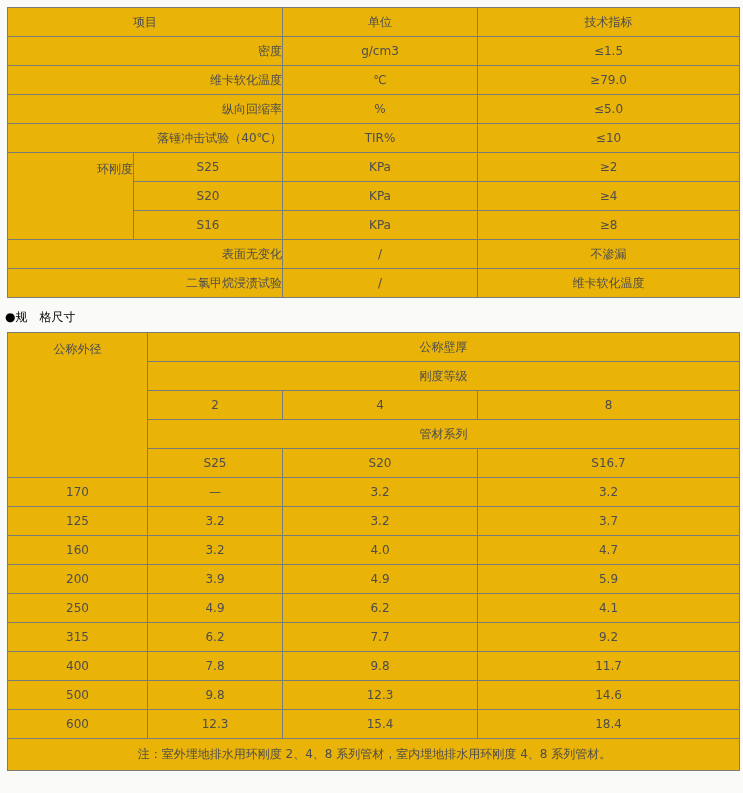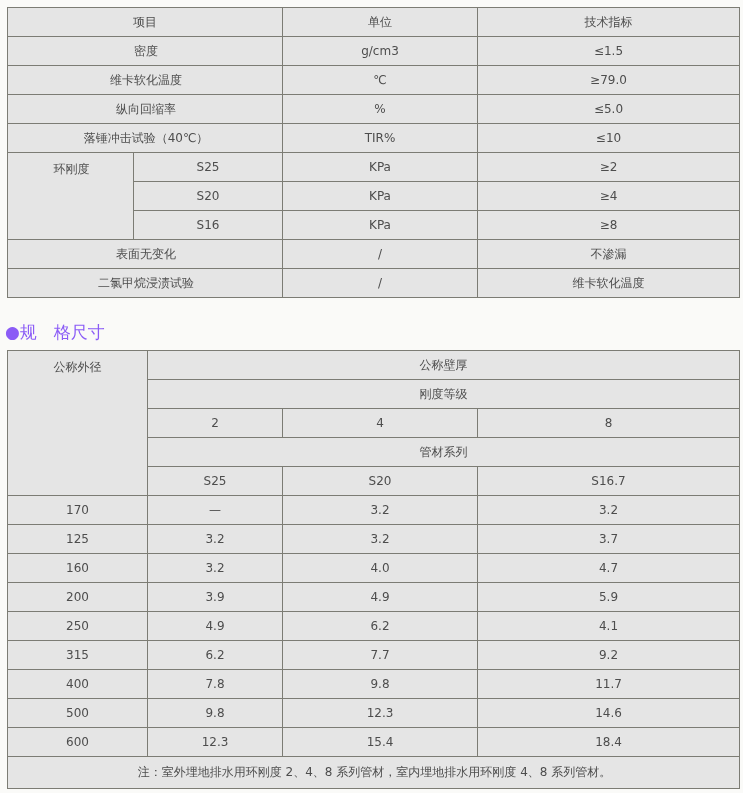--- a/index.html
+++ b/index.html
@@ -7,39 +7,39 @@
     width: 743px;
     background: #fafaf8;
     font-family: "DejaVu Sans", "Liberation Sans", sans-serif;
   }
   body { position: relative; height: 793px; overflow: hidden; }
   .doc { position: absolute; left: 7px; top: 7px; width: 732px; }
   table {
     border-collapse: collapse;
     table-layout: fixed;
     width: 732px;
-    background: #e5e5e5;
+    background: #eab308;
   }
   td {
     border: 1px solid #7c7c74;
     font-size: 12px;
     color: #4d4d4d;
     text-align: center;
     vertical-align: middle;
     height: 29px;
     padding: 0;
     overflow: hidden;
     white-space: nowrap;
   }
-  td.left { text-align: center; padding-left: 2px; margin-top: 28px; }
+  td.left { text-align: right; padding-left: 2px; margin-top: 28px; }
   td.vtop { vertical-align: top; padding-top: 8px; }
   .section-title {
-    font-size: 17px;
-    color: #8b5cf6;
-    margin: 23px 0 6px -2px;
+    font-size: 12px;
+    color: #000000;
+    margin: 11px 0 6px -2px;
     letter-spacing: 0;
   }
   td.note-cell {
     text-align: center;
     padding-left: 2px;
     height: 32px;
   }
 </style>
 </head>
 <body>

